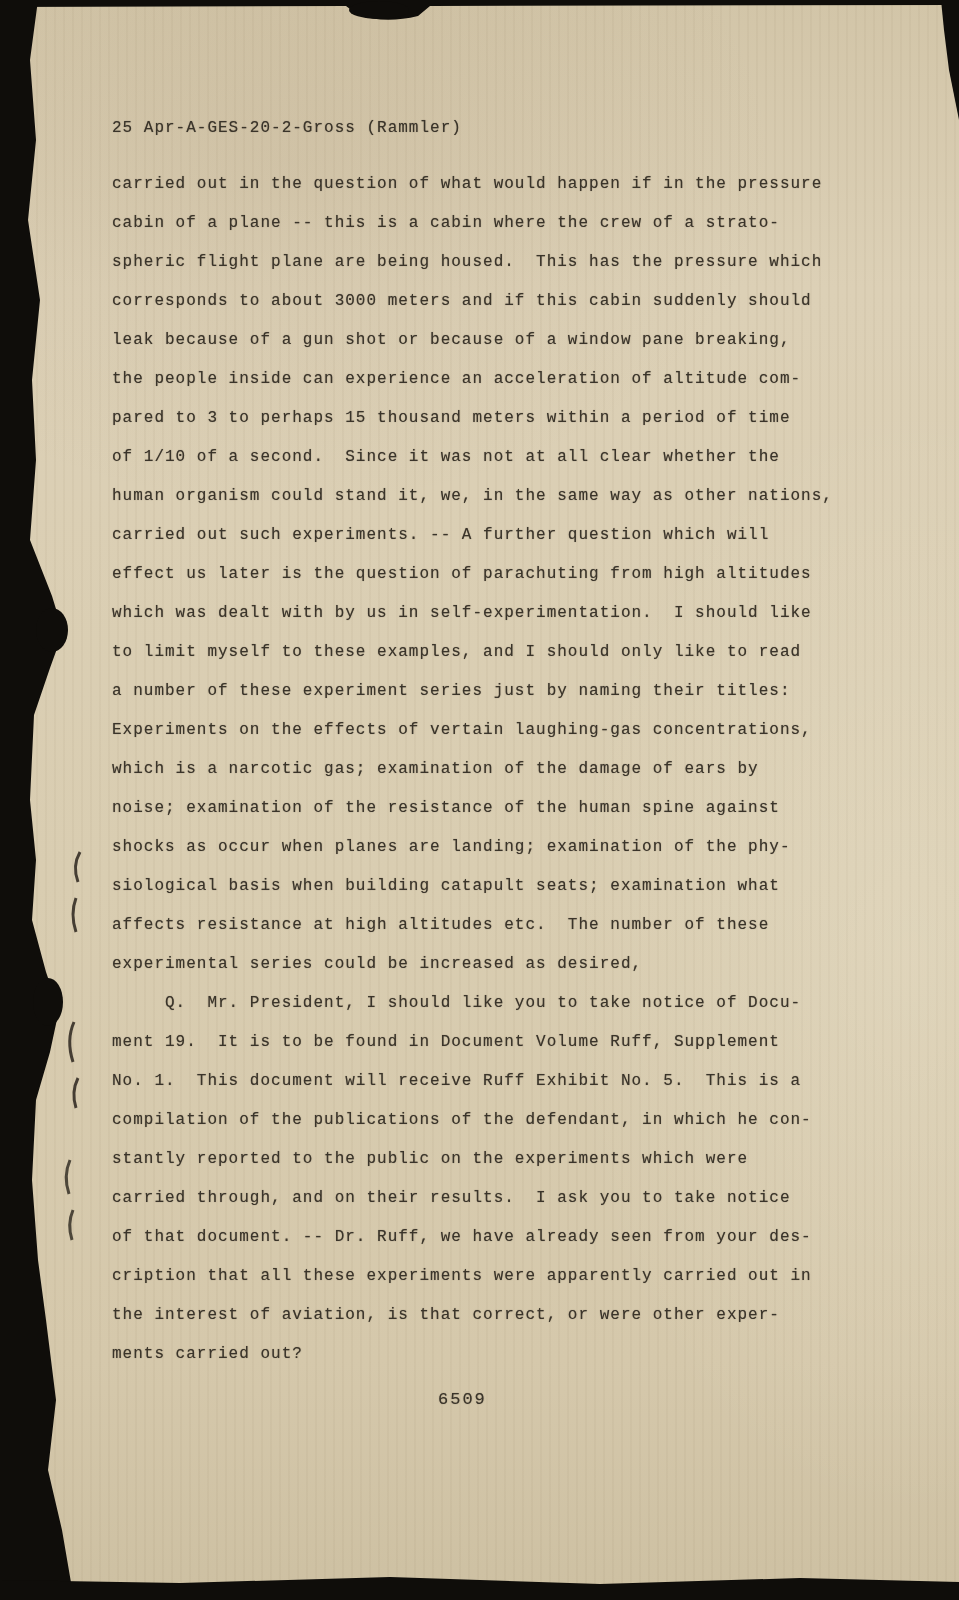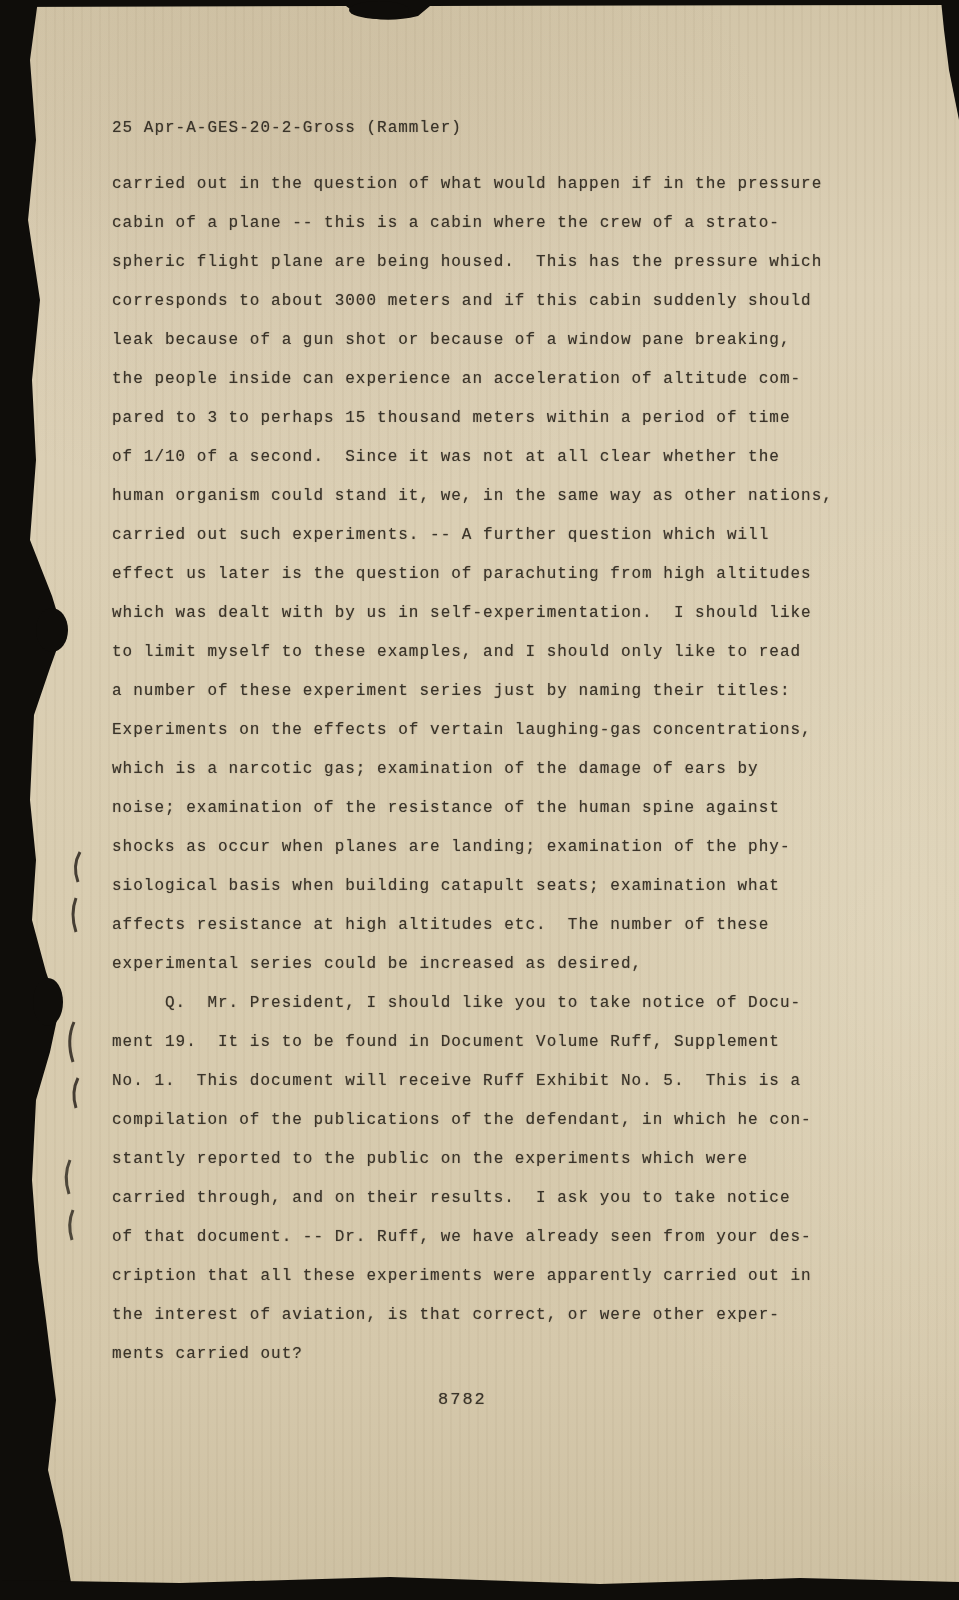--- a/index.html
+++ b/index.html
@@ -93,15 +93,15 @@
     <ellipse cx="48" cy="1002" rx="15" ry="24" fill="#0f0d0a"></ellipse>
     <ellipse cx="379" cy="10" rx="30" ry="9" fill="#0f0d0a"></ellipse>
   </svg>
 
   <div id="doc-header" class="typewriter">
     <div>25 Apr-A-GES-20-2-Gross (Rammler)</div>
   </div>
 
   <div id="doc-body" class="typewriter"><div class="doc-line">carried out in the question of what would happen if in the pressure</div><div class="doc-line">cabin of a plane -- this is a cabin where the crew of a strato-</div><div class="doc-line">spheric flight plane are being housed.  This has the pressure which</div><div class="doc-line">corresponds to about 3000 meters and if this cabin suddenly should</div><div class="doc-line">leak because of a gun shot or because of a window pane breaking,</div><div class="doc-line">the people inside can experience an acceleration of altitude com-</div><div class="doc-line">pared to 3 to perhaps 15 thousand meters within a period of time</div><div class="doc-line">of 1/10 of a second.  Since it was not at all clear whether the</div><div class="doc-line">human organism could stand it, we, in the same way as other nations,</div><div class="doc-line">carried out such experiments. -- A further question which will</div><div class="doc-line">effect us later is the question of parachuting from high altitudes</div><div class="doc-line">which was dealt with by us in self-experimentation.  I should like</div><div class="doc-line">to limit myself to these examples, and I should only like to read</div><div class="doc-line">a number of these experiment series just by naming their titles:</div><div class="doc-line">Experiments on the effects of vertain laughing-gas concentrations,</div><div class="doc-line">which is a narcotic gas; examination of the damage of ears by</div><div class="doc-line">noise; examination of the resistance of the human spine against</div><div class="doc-line">shocks as occur when planes are landing; examination of the phy-</div><div class="doc-line">siological basis when building catapult seats; examination what</div><div class="doc-line">affects resistance at high altitudes etc.  The number of these</div><div class="doc-line">experimental series could be increased as desired,</div><div class="doc-line">     Q.  Mr. President, I should like you to take notice of Docu-</div><div class="doc-line">ment 19.  It is to be found in Document Volume Ruff, Supplement</div><div class="doc-line">No. 1.  This document will receive Ruff Exhibit No. 5.  This is a</div><div class="doc-line">compilation of the publications of the defendant, in which he con-</div><div class="doc-line">stantly reported to the public on the experiments which were</div><div class="doc-line">carried through, and on their results.  I ask you to take notice</div><div class="doc-line">of that document. -- Dr. Ruff, we have already seen from your des-</div><div class="doc-line">cription that all these experiments were apparently carried out in</div><div class="doc-line">the interest of aviation, is that correct, or were other exper-</div><div class="doc-line">ments carried out?</div></div>
 
-  <div id="page-number" class="typewriter">8782</div>
+  <div id="page-number" class="typewriter">6509</div>
 
 </div>
 
 </body></html>

